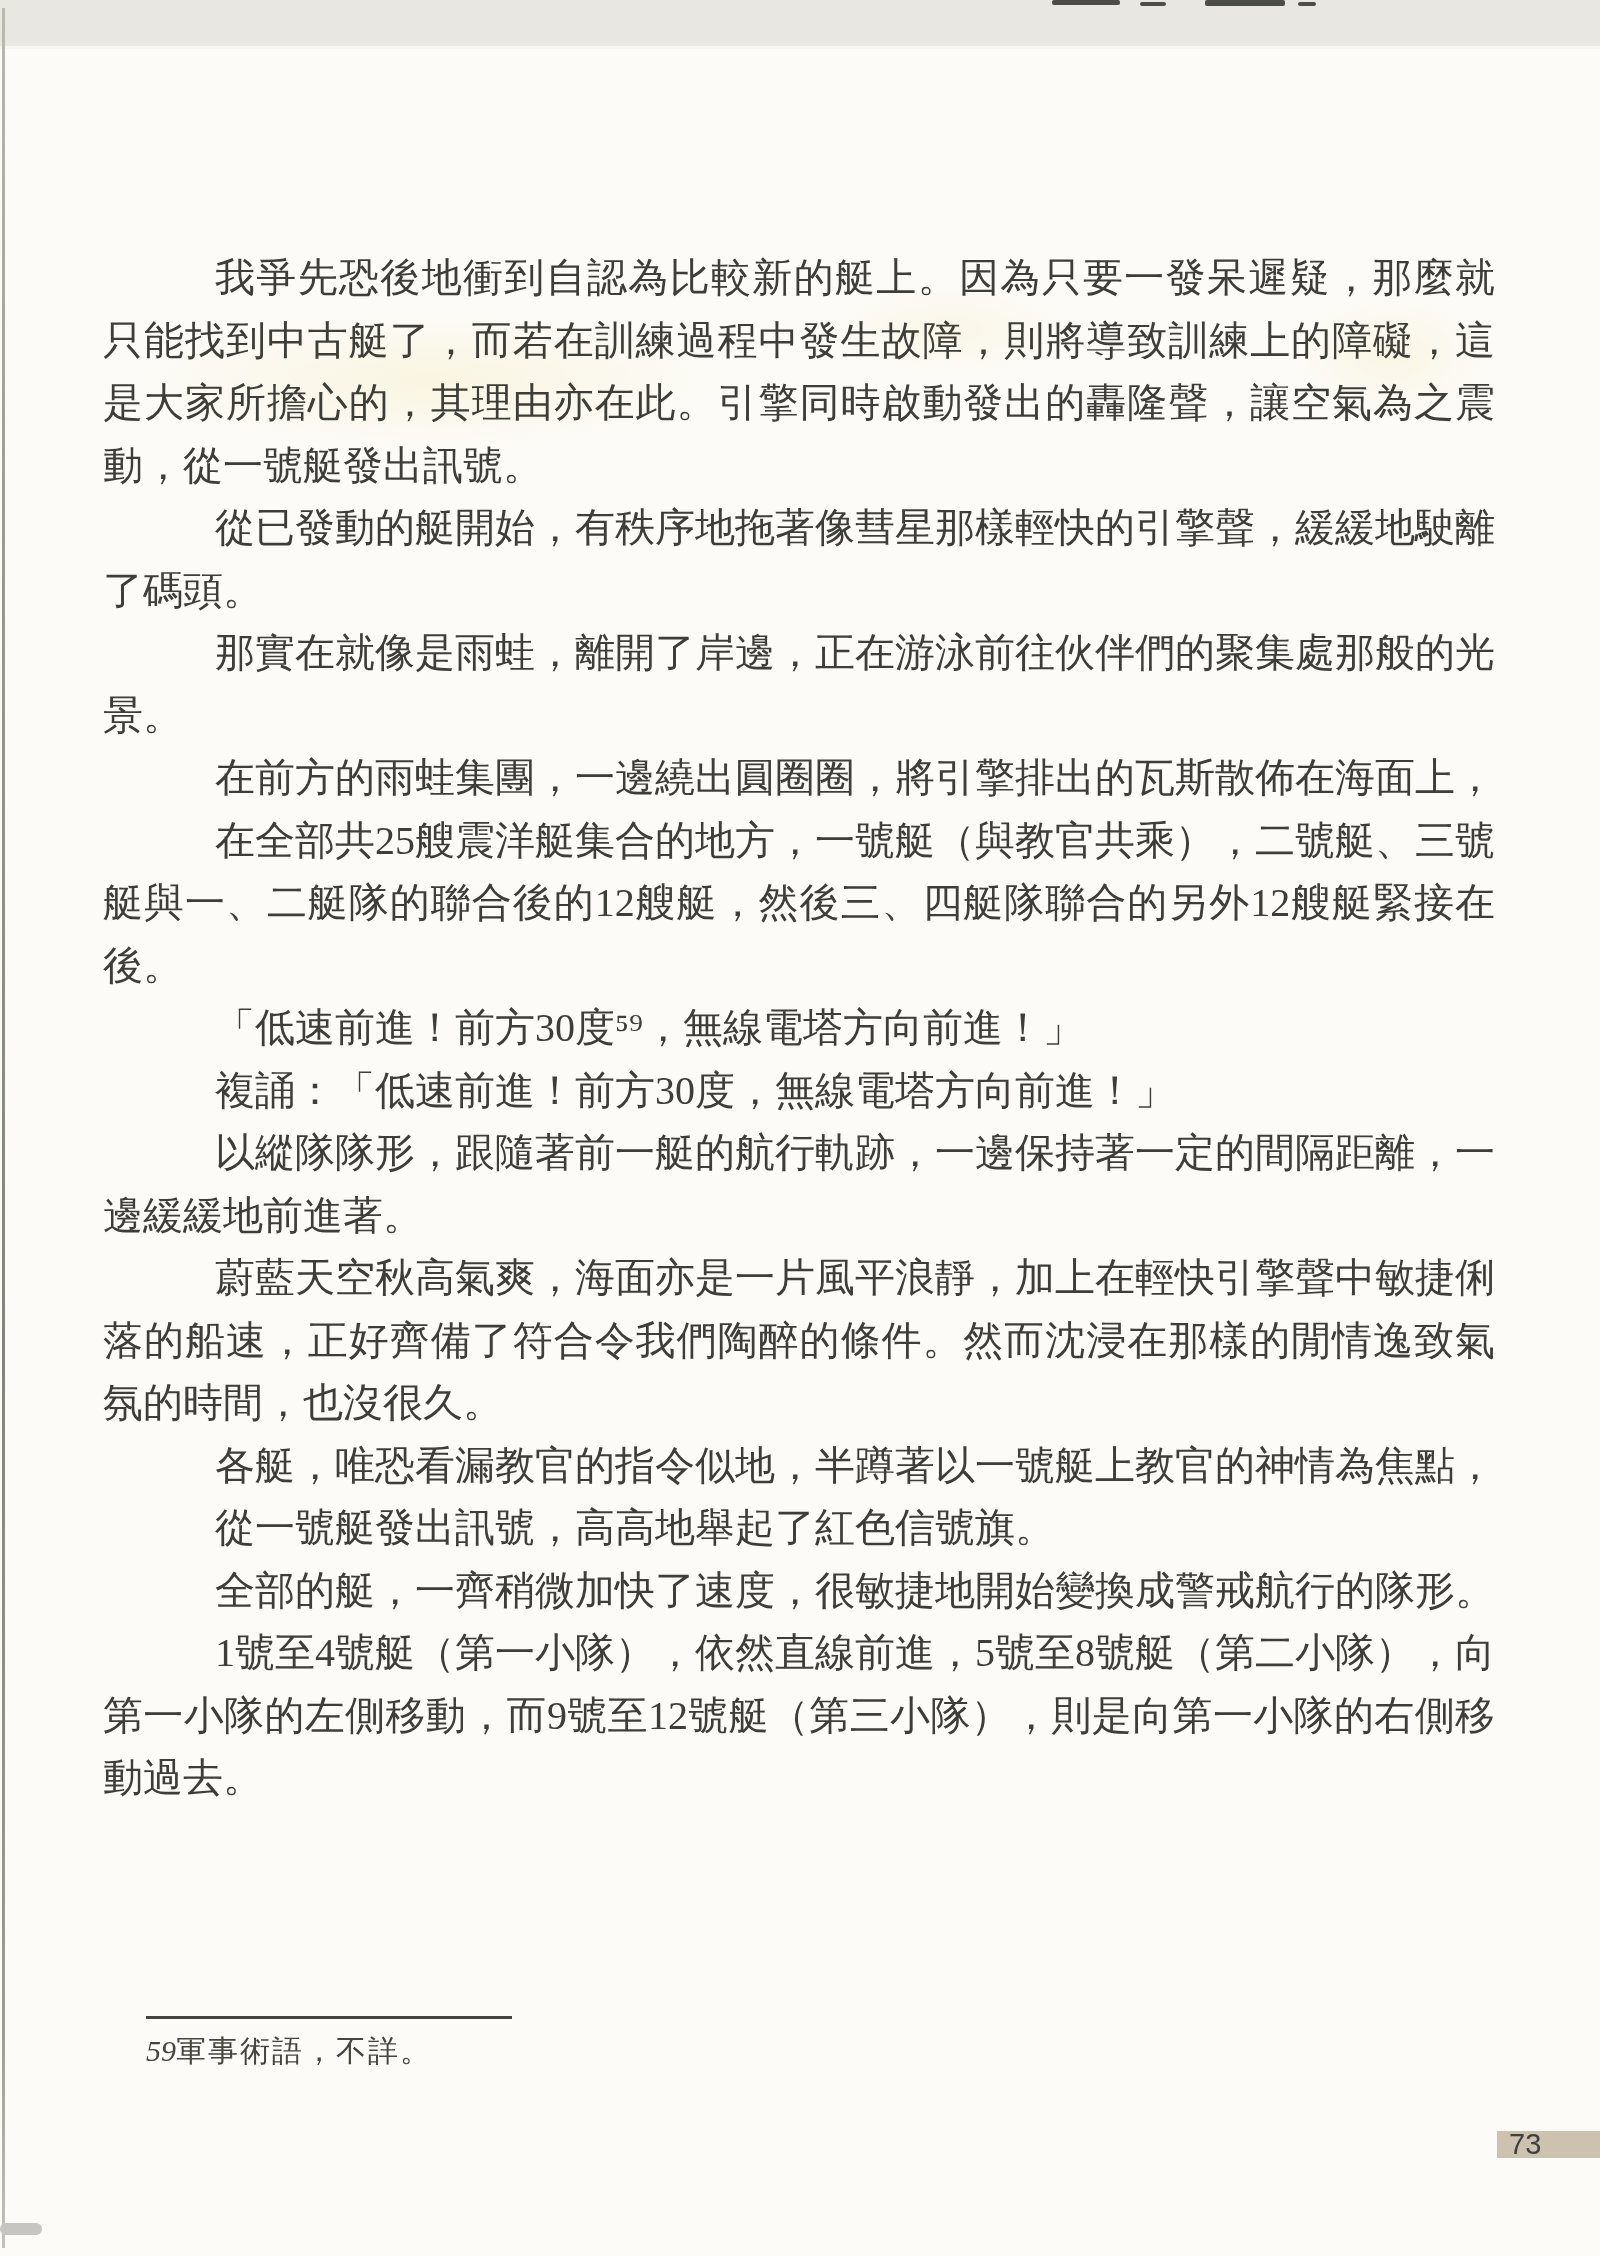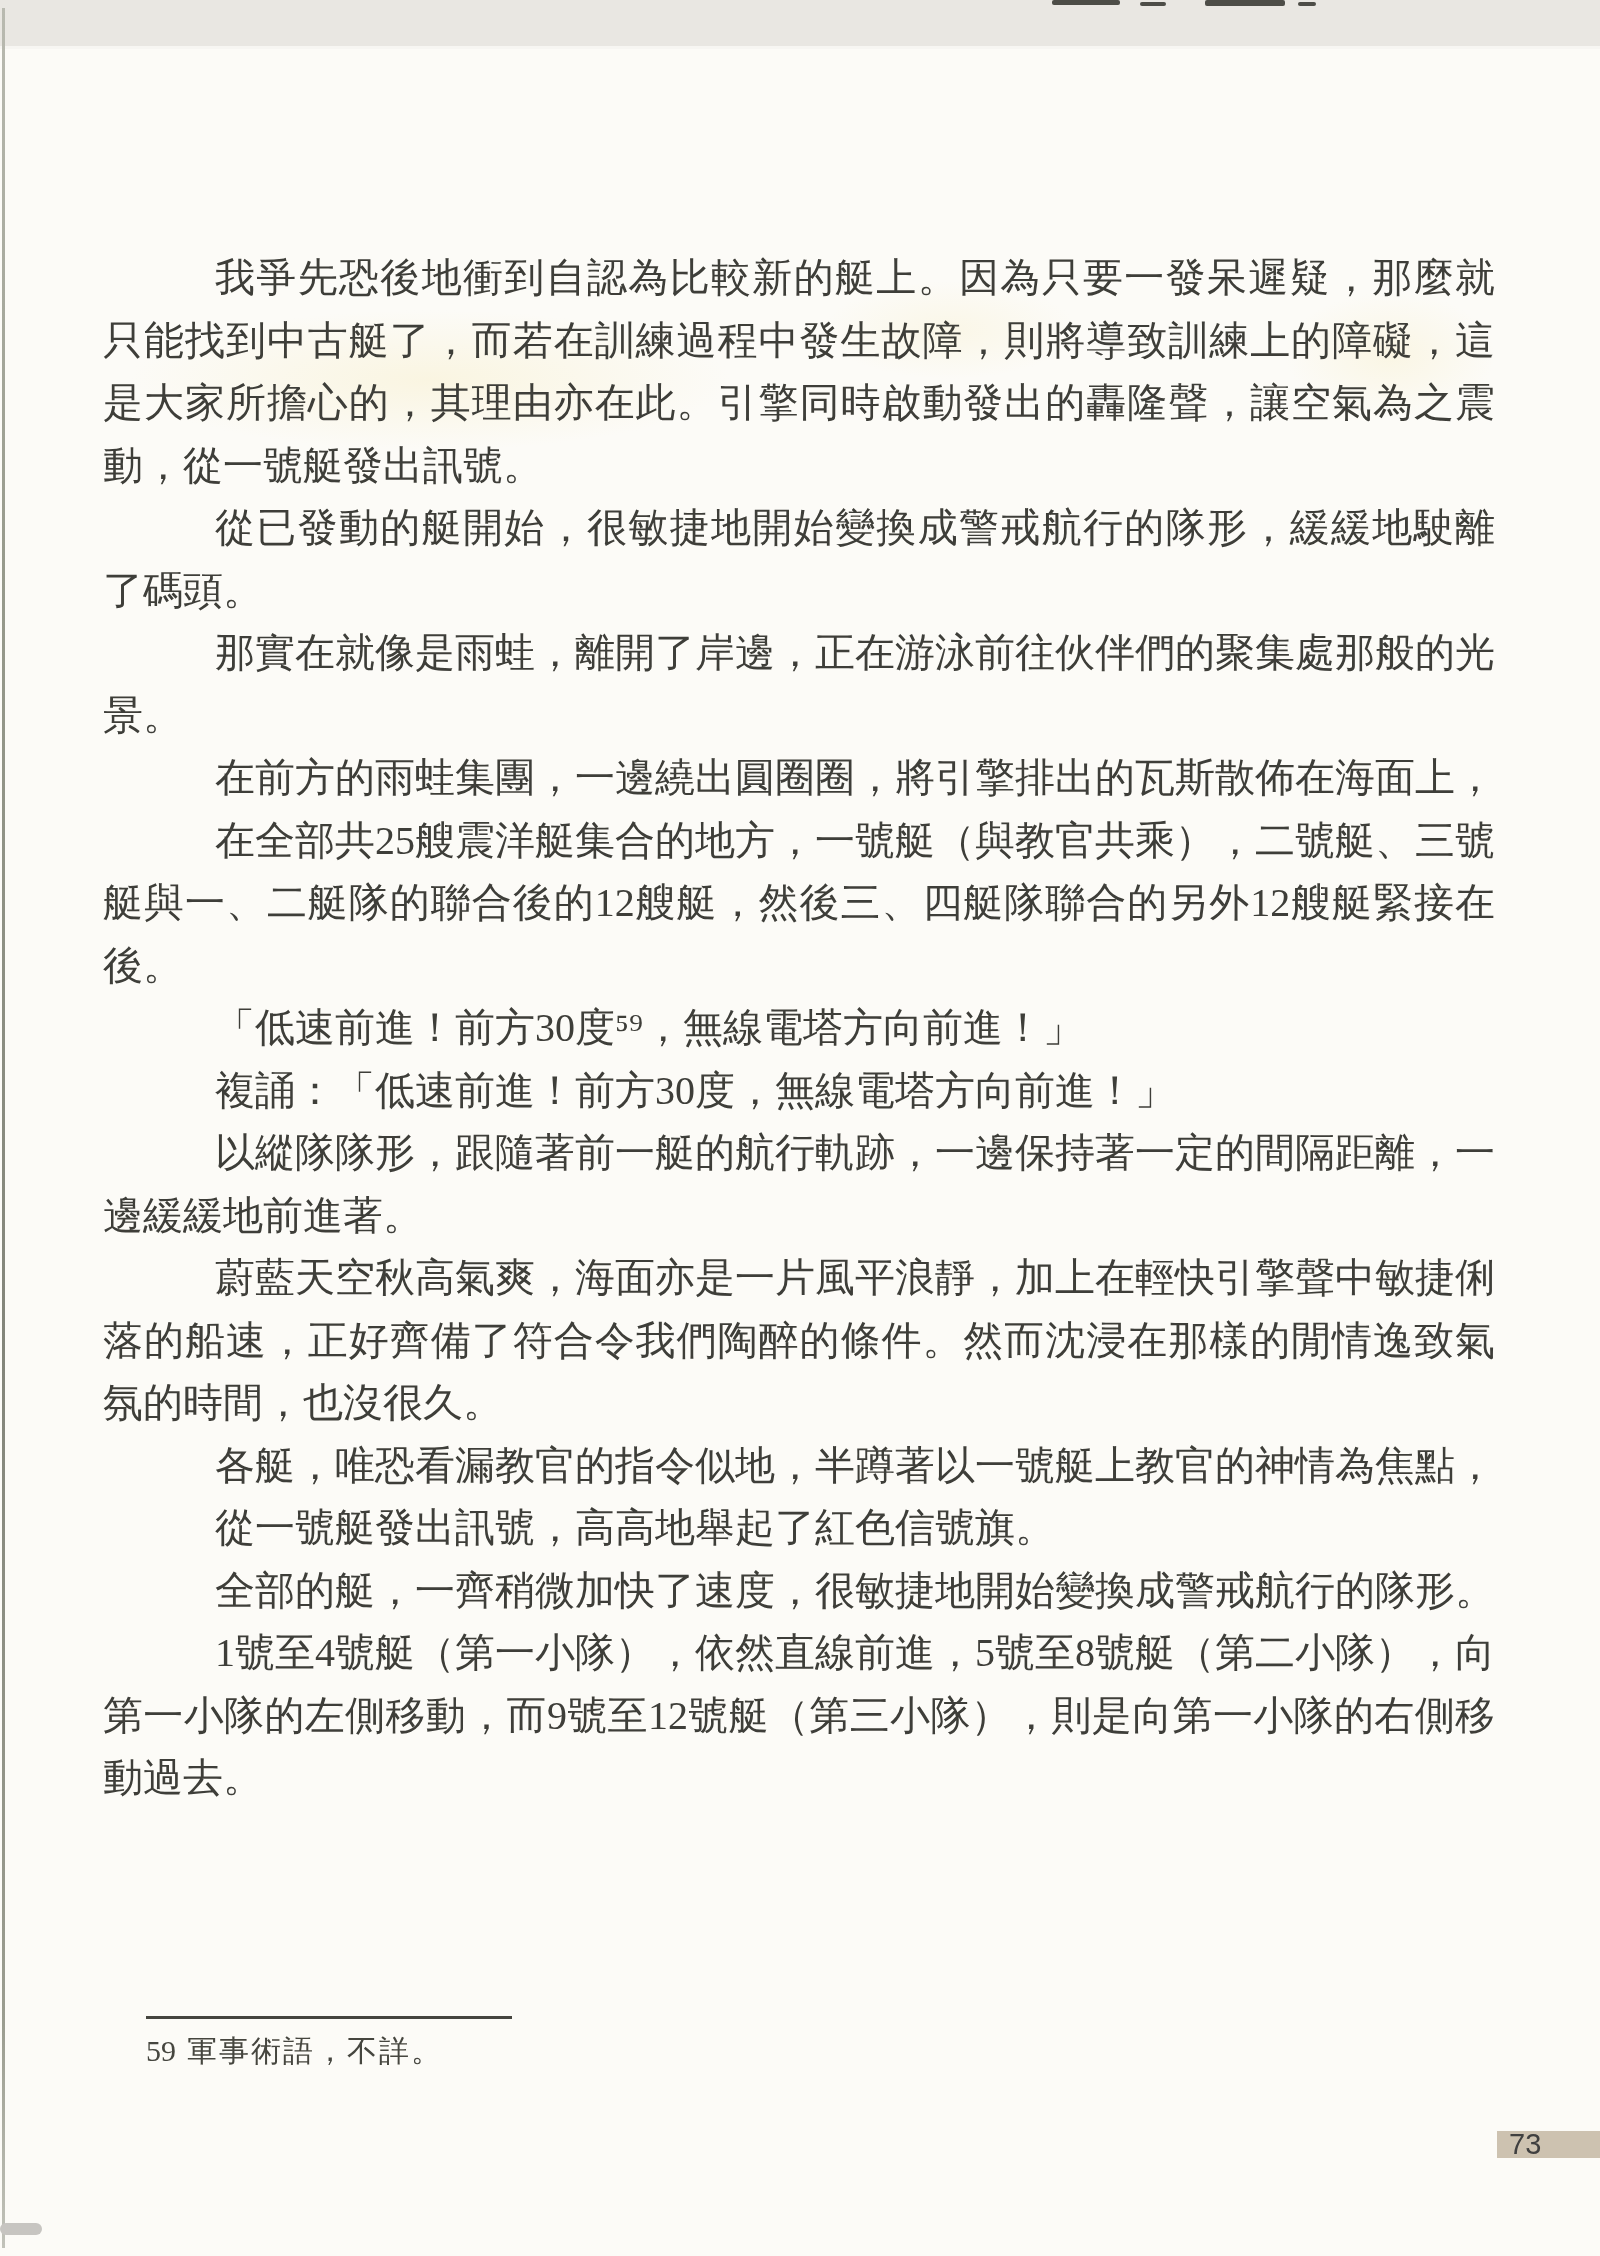--- a/index.html
+++ b/index.html
@@ -49,21 +49,21 @@
 
   
   .footnote-rule {
     position:absolute; left:146px; top:2016px; width:366px; height:3px;
     background:#45453f;
   }
   .footnote {
     position:absolute; left:146px; top:2031px;
     font-size:30px; color:#46463f; letter-spacing:2px;
   }
-  .footnote .marker { margin-right:11px; letter-spacing:0; }
+  .footnote .marker { margin-right:0; letter-spacing:0;font-style:italic; }
 
   
   .page-number-badge {
     position:absolute; left:1497px; top:2131px; width:110px; height:27px;
     background:#cdc2b0;
     color:#404040;
     font-family:"Liberation Sans","DejaVu Sans",sans-serif;
     font-size:29px; line-height:26px;
     padding-left:12px; box-sizing:border-box;
   }
@@ -79,21 +79,21 @@
   <div class="smudge s2"></div>
   <div class="smudge s3"></div>
   <div class="smudge s4"></div>
   <div class="smudge bottom-left"></div>
 
   <div class="body-text">
       <div class="line indent justify">我爭先恐後地衝到自認為比較新的艇上。因為只要一發呆遲疑，那麼就</div>
       <div class="line justify">只能找到中古艇了，而若在訓練過程中發生故障，則將導致訓練上的障礙，這</div>
       <div class="line justify">是大家所擔心的，其理由亦在此。引擎同時啟動發出的轟隆聲，讓空氣為之震</div>
       <div class="line">動，從一號艇發出訊號。</div>
-      <div class="line indent justify">從已發動的艇開始，很敏捷地開始變換成警戒航行的隊形，緩緩地駛離</div>
+      <div class="line indent justify">從已發動的艇開始，有秩序地拖著像彗星那樣輕快的引擎聲，緩緩地駛離</div>
       <div class="line">了碼頭。</div>
       <div class="line indent justify">那實在就像是雨蛙，離開了岸邊，正在游泳前往伙伴們的聚集處那般的光</div>
       <div class="line">景。</div>
       <div class="line indent justify">在前方的雨蛙集團，一邊繞出圓圈圈，將引擎排出的瓦斯散佈在海面上，</div>
       <div class="line indent justify">在全部共25艘震洋艇集合的地方，一號艇（與教官共乘），二號艇、三號</div>
       <div class="line justify">艇與一、二艇隊的聯合後的12艘艇，然後三、四艇隊聯合的另外12艘艇緊接在</div>
       <div class="line">後。</div>
       <div class="line indent">「低速前進！前方30度⁵⁹，無線電塔方向前進！」</div>
       <div class="line indent">複誦：「低速前進！前方30度，無線電塔方向前進！」</div>
       <div class="line indent justify">以縱隊隊形，跟隨著前一艇的航行軌跡，一邊保持著一定的間隔距離，一</div>

